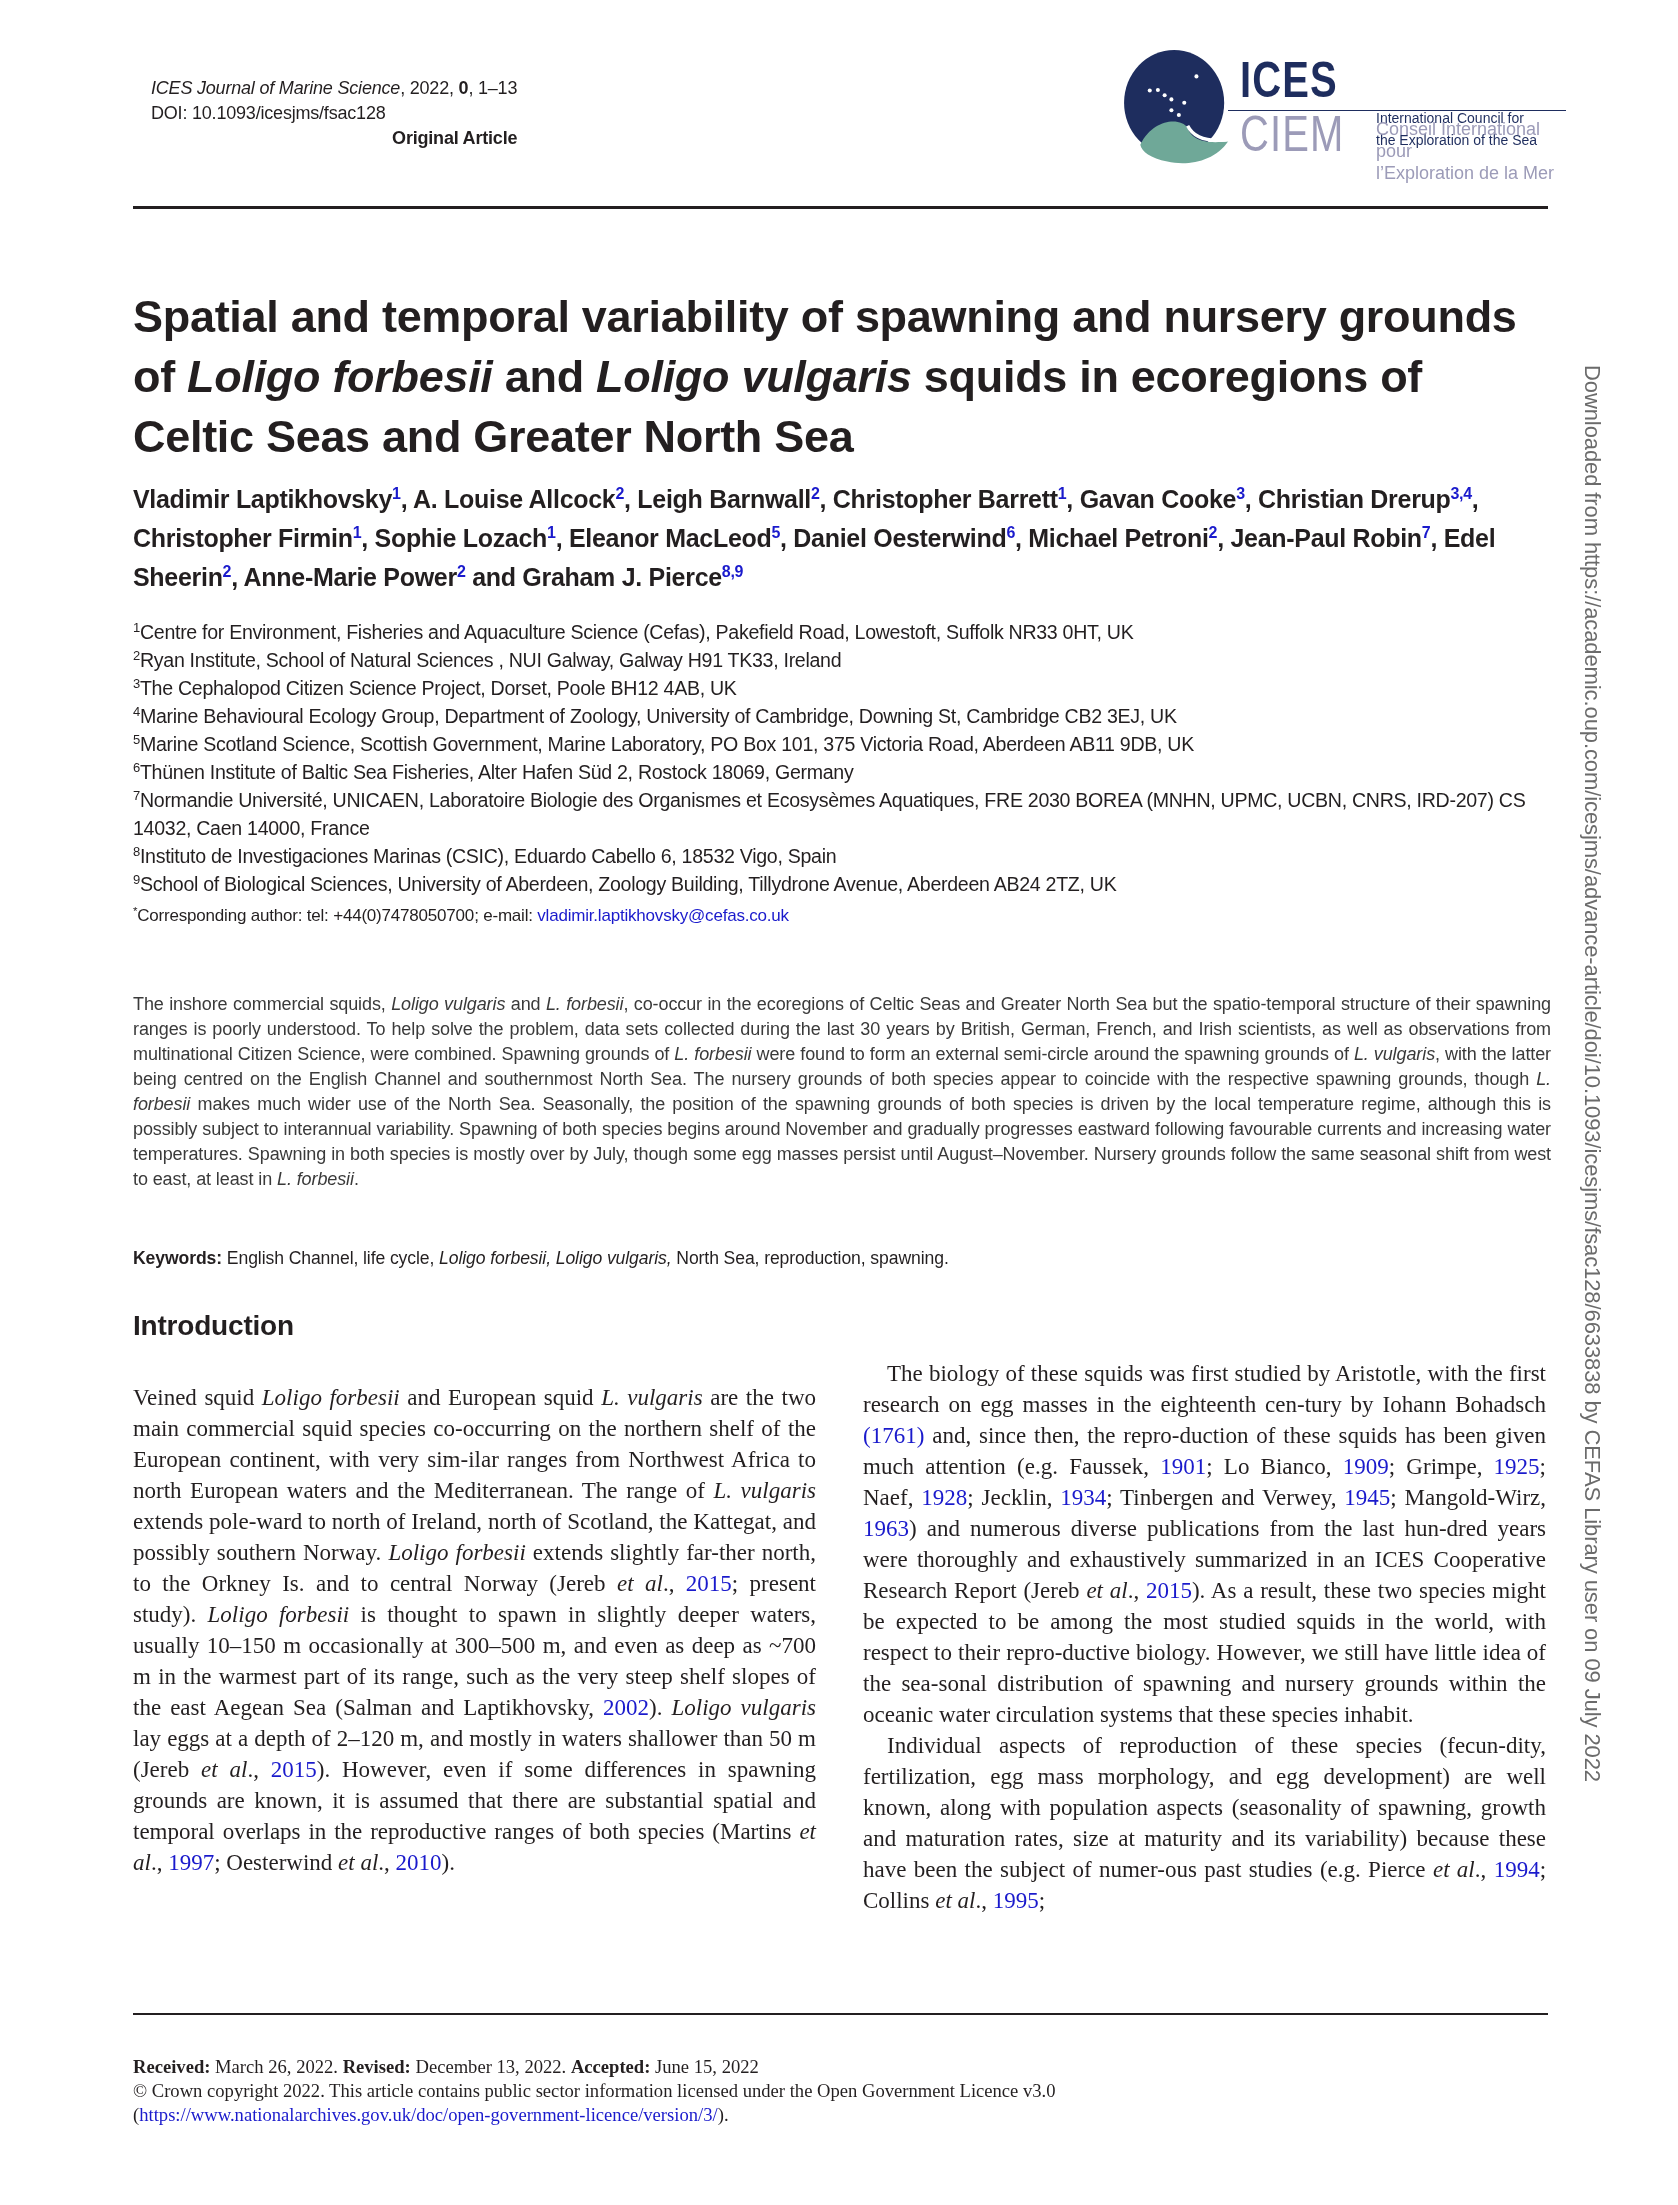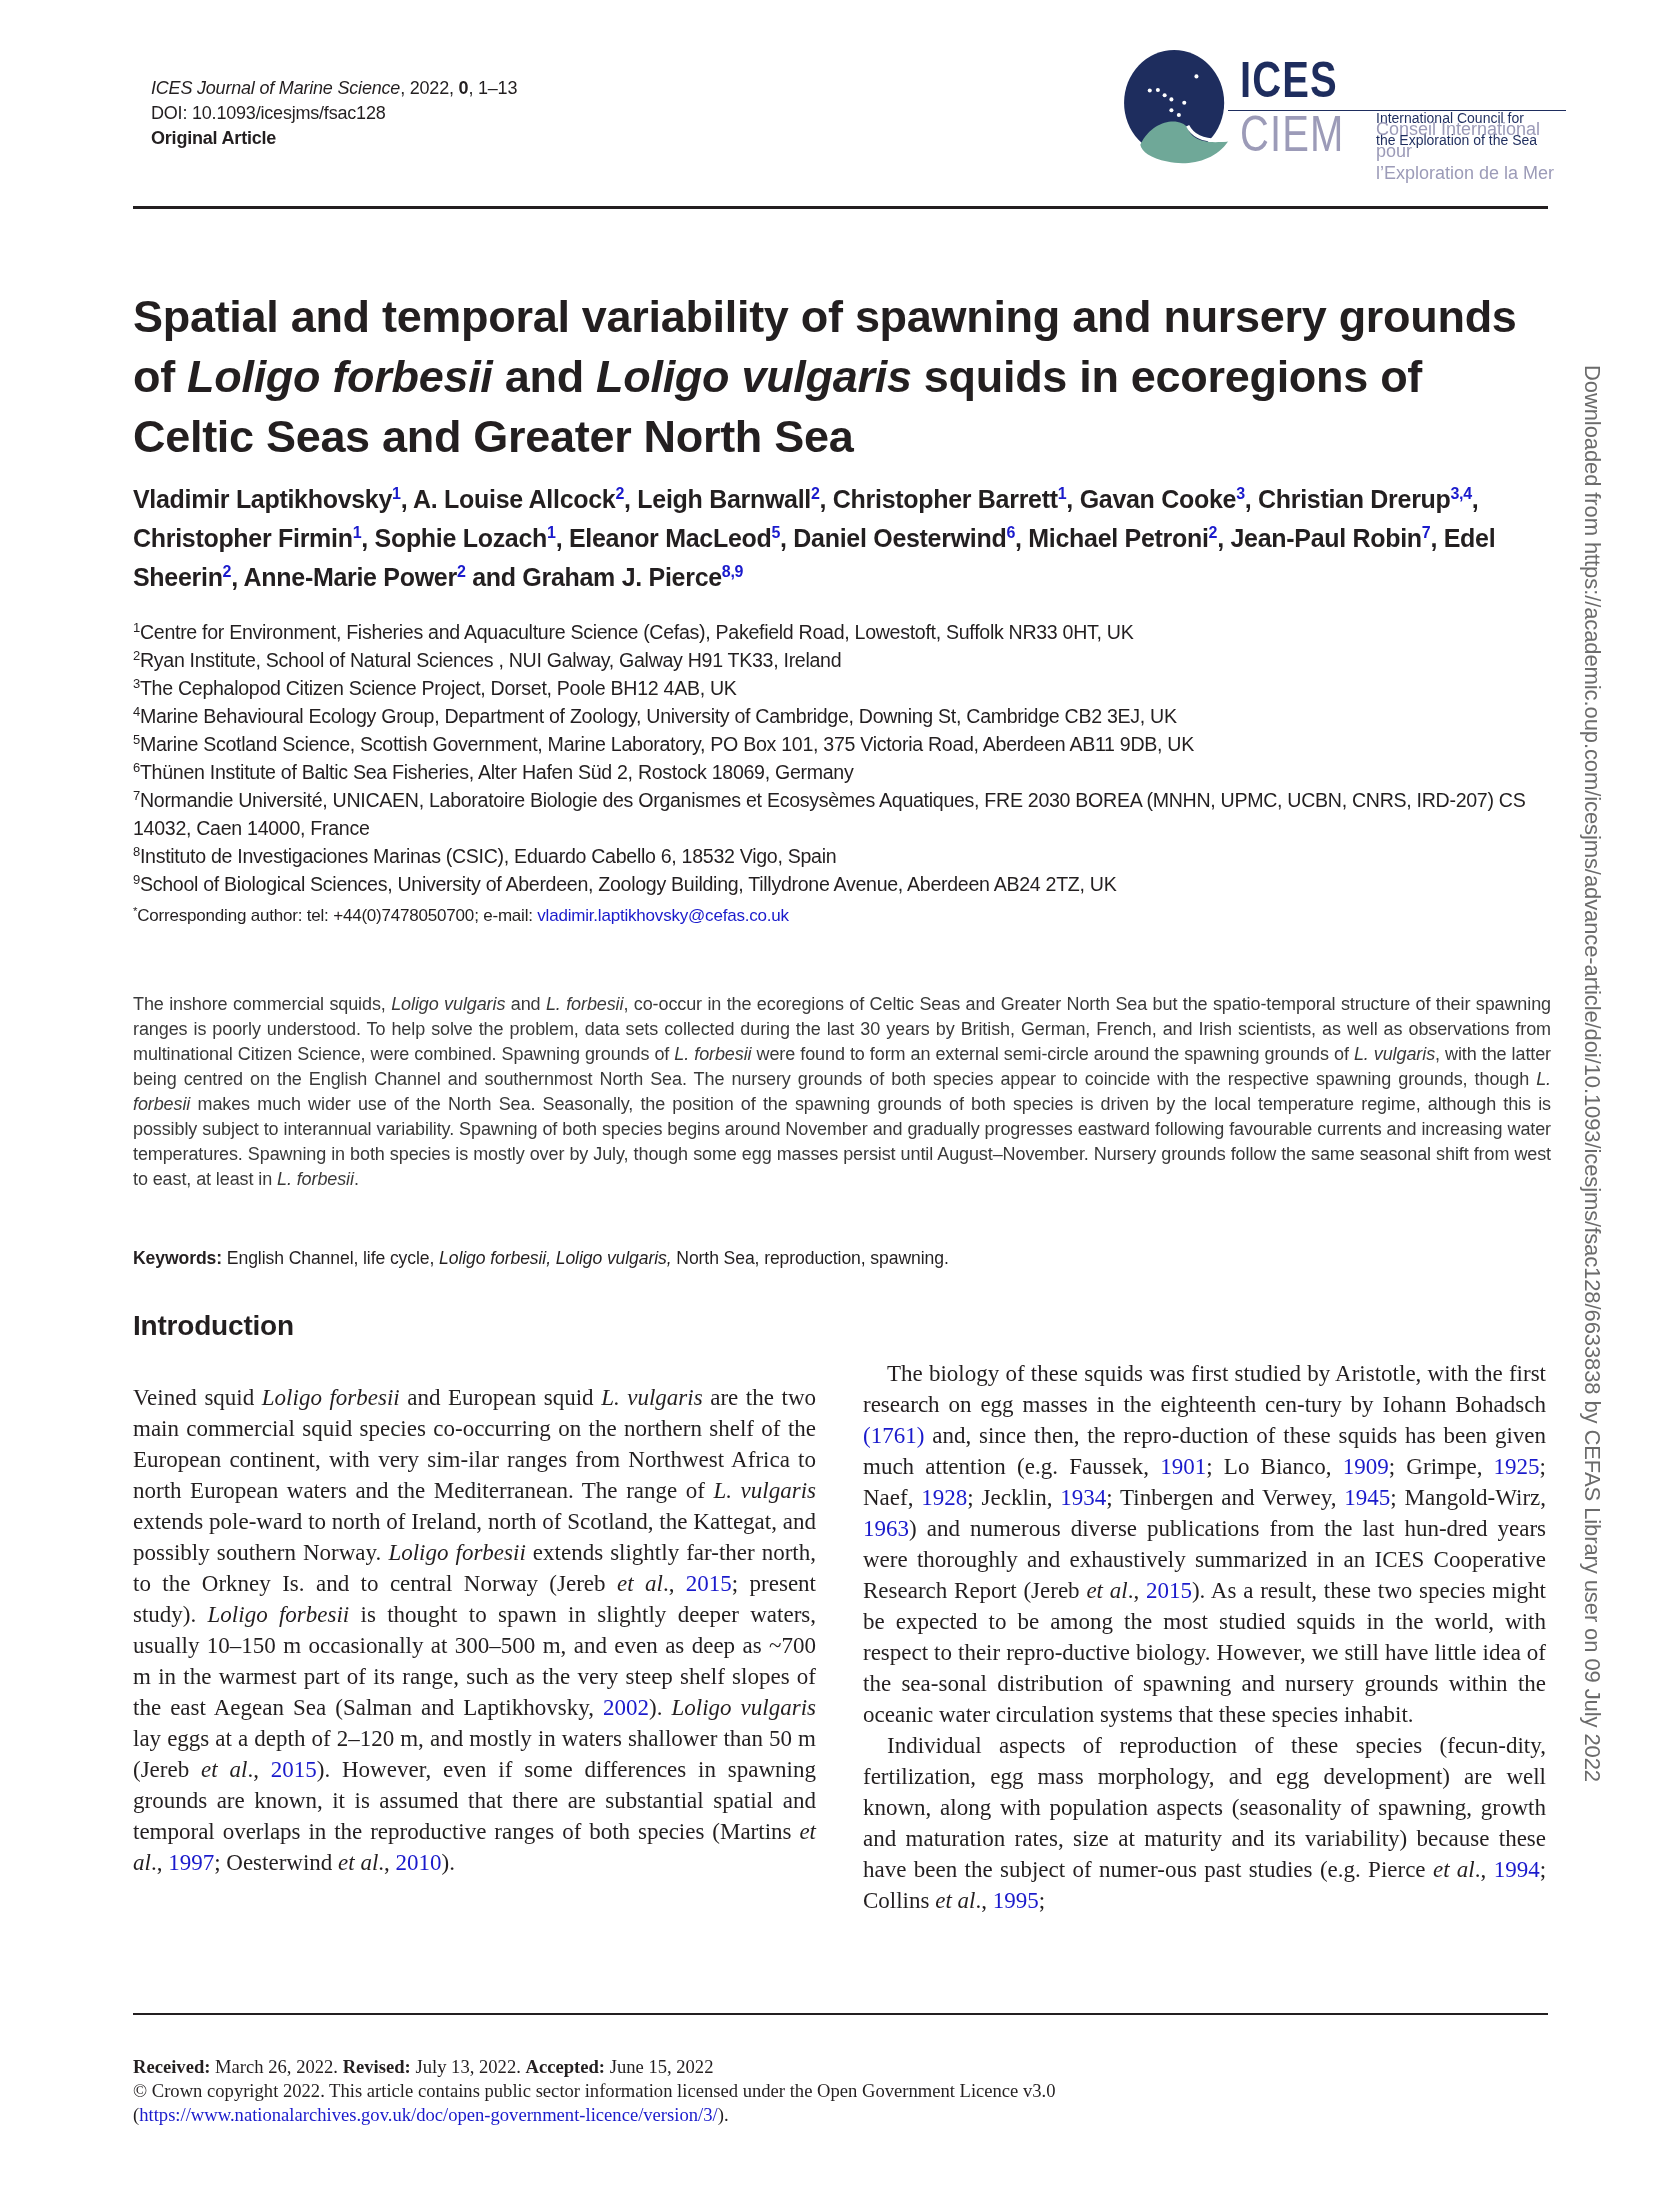--- a/index.html
+++ b/index.html
@@ -5,21 +5,21 @@
   html, body { margin: 0; padding: 0; background: #ffffff; }
   body { width: 1678px; height: 2205px; position: relative; overflow: hidden; color: #231f20; }
   .sans { font-family: "Liberation Sans", sans-serif; }
   .serif { font-family: Liberation Serif, serif; margin-top: 32px; }
   a, .link { color: #1a1acc; text-decoration: none; }
   i, .it { font-style: italic; }
   b { font-weight: bold; }
 
   
   #journal-meta { position: absolute; left: 151px; top: 76px; font-size: 18px; line-height: 25px; letter-spacing: -0.2px; }
-  #journal-meta .art-type { font-weight: bold; }
+  #journal-meta .art-type { font-weight: bold; text-align: right; }
   #logo { position: absolute; left: 1120px; top: 50px; width: 446px; height: 115px; }
   #logo .ices { position: absolute; left: 120px; top: 1.4px; font-family: "Liberation Sans", sans-serif; font-weight: bold; font-size: 50px; color: #1e2d5e; letter-spacing: 1.4px; transform: scaleX(0.8); transform-origin: left top; }
   #logo .ciem { position: absolute; left: 120px; top: 55px; font-family: "Liberation Sans", sans-serif; font-size: 50px; color: #9c9bb8; letter-spacing: 1.4px; transform: scaleX(0.8); transform-origin: left top; }
   #logo .logo-rule { position: absolute; left: 108px; top: 60px; width: 338px; height: 1.4px; background: #1e2d5e; }
   #logo .en { position: absolute; left: 256px; top: 10.8px; font-size: 14px; line-height: 22px; color: #1e2d5e; font-family: "Liberation Sans", sans-serif; margin-top: 46px; }
   #logo .fr { position: absolute; left: 256px; top: 68px; font-size: 18px; line-height: 22px; color: #9c9bb8; font-family: "Liberation Sans", sans-serif; }
   #header-rule { position: absolute; left: 133px; top: 206px; width: 1415px; height: 2.7px; background: #231f20; }
 
   
   #title { position: absolute; left: 133px; top: 287px; width: 1421px; font-size: 45px; line-height: 60px; font-weight: bold; letter-spacing: -0.3px; }
@@ -121,19 +121,19 @@
   <p><span>Veined squid </span><i>Loligo forbesii</i><span> and European squid </span><i>L. vulgaris</i><span> are the two main commercial squid species co-occurring on the northern shelf of the European continent, with very sim-ilar ranges from Northwest Africa to north European waters and the Mediterranean. The range of </span><i>L. vulgaris</i><span> extends pole-ward to north of Ireland, north of Scotland, the Kattegat, and possibly southern Norway. </span><i>Loligo forbesii</i><span> extends slightly far-ther north, to the Orkney Is. and to central Norway (Jereb </span><i>et al</i><span>., </span><a class="link">2015</a><span>; present study). </span><i>Loligo forbesii</i><span> is thought to spawn in slightly deeper waters, usually 10–150 m occasionally at 300–500 m, and even as deep as ~700 m in the warmest part of its range, such as the very steep shelf slopes of the east Aegean Sea (Salman and Laptikhovsky, </span><a class="link">2002</a><span>). </span><i>Loligo vulgaris</i><span> lay eggs at a depth of 2–120 m, and mostly in waters shallower than 50 m (Jereb </span><i>et al</i><span>., </span><a class="link">2015</a><span>). However, even if some differences in spawning grounds are known, it is assumed that there are substantial spatial and temporal overlaps in the reproductive ranges of both species (Martins </span><i>et al</i><span>., </span><a class="link">1997</a><span>; Oesterwind </span><i>et al</i><span>., </span><a class="link">2010</a><span>).</span></p>
 </div>
 
 <div id="col-right" class="col serif">
   <p class="indent"><span>The biology of these squids was first studied by Aristotle, with the first research on egg masses in the eighteenth cen-tury by Iohann Bohadsch </span><a class="link">(1761)</a><span> and, since then, the repro-duction of these squids has been given much attention (e.g. Faussek, </span><a class="link">1901</a><span>; Lo Bianco, </span><a class="link">1909</a><span>; Grimpe, </span><a class="link">1925</a><span>; Naef, </span><a class="link">1928</a><span>; Jecklin, </span><a class="link">1934</a><span>; Tinbergen and Verwey, </span><a class="link">1945</a><span>; Mangold-Wirz, </span><a class="link">1963</a><span>) and numerous diverse publications from the last hun-dred years were thoroughly and exhaustively summarized in an ICES Cooperative Research Report (Jereb </span><i>et al</i><span>., </span><a class="link">2015</a><span>). As a result, these two species might be expected to be among the most studied squids in the world, with respect to their repro-ductive biology. However, we still have little idea of the sea-sonal distribution of spawning and nursery grounds within the oceanic water circulation systems that these species inhabit.</span></p>
   <p class="indent"><span>Individual aspects of reproduction of these species (fecun-dity, fertilization, egg mass morphology, and egg development) are well known, along with population aspects (seasonality of spawning, growth and maturation rates, size at maturity and its variability) because these have been the subject of numer-ous past studies (e.g. Pierce </span><i>et al</i><span>., </span><a class="link">1994</a><span>; Collins </span><i>et al</i><span>., </span><a class="link">1995</a><span>;</span></p>
 </div>
 
 <div id="footer-rule"></div>
 <div id="footer" class="serif">
-  <div><b>Received:</b><span> March 26, 2022. </span><b>Revised:</b><span> July 13, 2022. </span><b>Accepted:</b><span> June 15, 2022</span></div>
+  <div><b>Received:</b><span> March 26, 2022. </span><b>Revised:</b><span> December 13, 2022. </span><b>Accepted:</b><span> June 15, 2022</span></div>
   <div>© Crown copyright 2022. This article contains public sector information licensed under the Open Government Licence v3.0</div>
   <div><span>(</span><a class="link">https://www.nationalarchives.gov.uk/doc/open-government-licence/version/3/</a><span>).</span></div>
 </div>
 
 <div id="side-note">Downloaded from https://academic.oup.com/icesjms/advance-article/doi/10.1093/icesjms/fsac128/6633838 by CEFAS Library user on 09 July 2022</div>
 
 
 </body></html>

